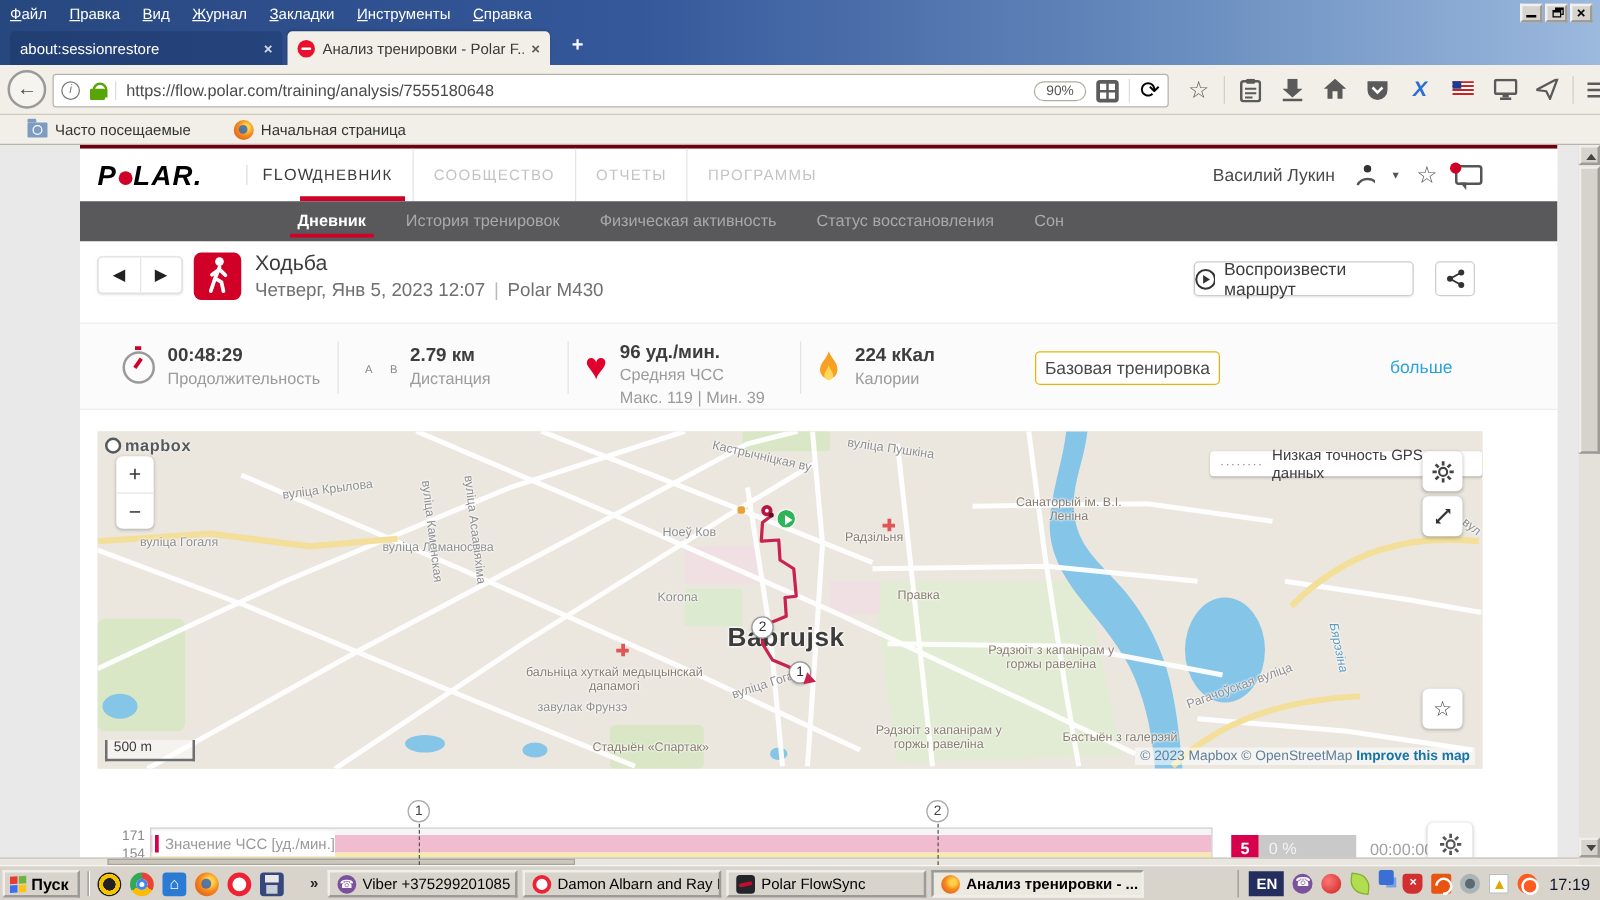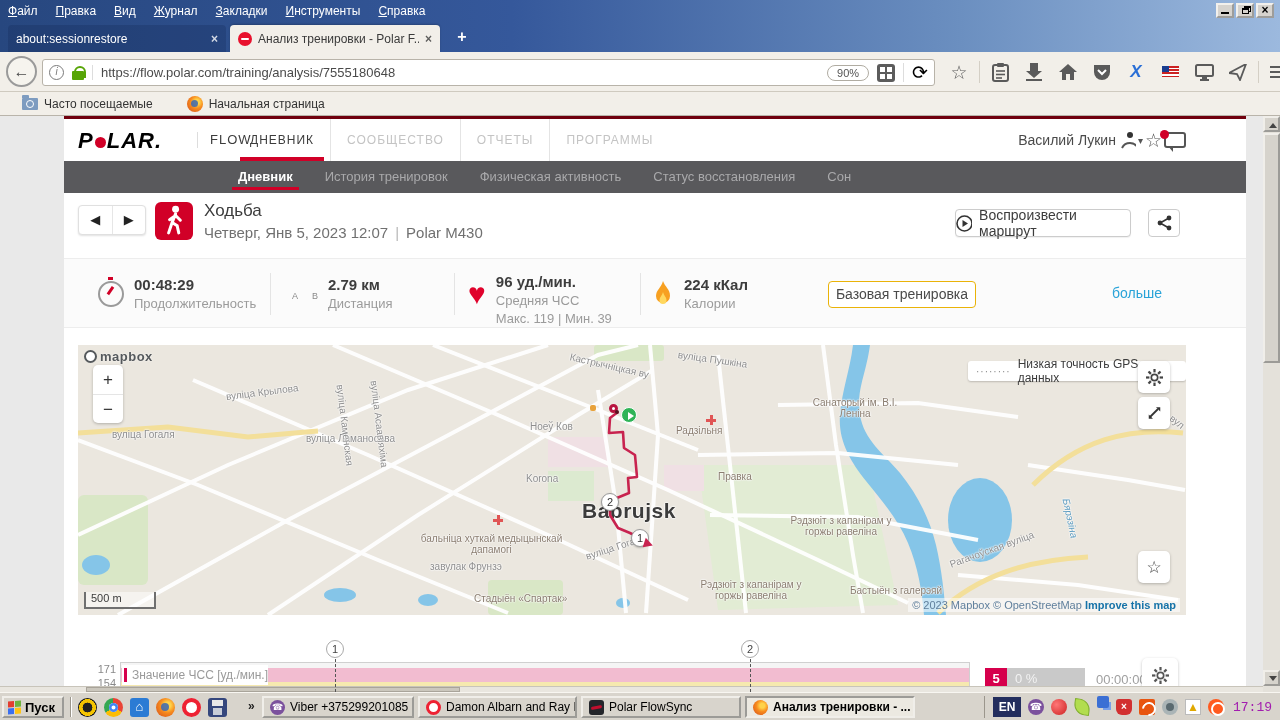--- a/index.html
+++ b/index.html
@@ -80,21 +80,21 @@
   #site-topline { position:absolute; left:0; top:0; width:100%; height:3px; background:#70000e; }
   #site-header { position:absolute; left:0; top:3px; width:100%; height:26px; background:#fff; }
   #polar-logo { position:absolute; left:14px; top:9px; font-size:22px; font-weight:900; font-style:italic; letter-spacing:1px; color:#000; }
   .logo-dot { display:inline-block; width:11px; height:11px; border-radius:50%; background:#d10027; margin:0 1px; }
   #flow-label { position:absolute; left:133px; top:13px; font-size:13px; color:#3c3c3c; letter-spacing:1px; border-left:1px solid #ddd; padding-left:12px; line-height:16px; }
   #polar-nav { position:absolute; left:170px; top:0; height:42px; display:flex; }
   .pnav { position:relative; padding:0 16px; line-height:42px; font-size:12px; letter-spacing:1px; color:#c4c4c4; }
   .pnav + .pnav { border-left:1px solid #e4e4e4; }
   .pnav.active { color:#3c3c3c; }
   .pnav.active::after { content:""; position:absolute; left:6px; right:6px; bottom:0; height:4px; background:#d10027; }
-  #user-block { position:absolute; right:60px; top:0; height:42px; display:flex; align-items:center; gap:2px; }
+  #user-block { position:absolute; right:60px; top:0; height:42px; display:flex; align-items:center; gap:14px; }
   #user-name { font-size:14px; color:#4a4a4a; }
   #caret-ico { font-size:10px; color:#555; }
   #star-hdr { font-size:19px; color:#555; }
   #chat-ico { position:relative; width:22px; height:16px; border:2px solid #555; border-radius:3px; }
   #chat-ico::after { content:""; position:absolute; left:2px; bottom:-6px; border-left:5px solid transparent; border-right:0 solid transparent; border-top:6px solid #555; }
   #chat-dot { position:absolute; left:-6px; top:-4px; width:9px; height:9px; border-radius:50%; background:#d10027; }
 
   #site-subnav { position:absolute; left:0; top:45px; width:100%; height:32px; background:#59595c; display:flex; padding-left:158px; }
   .snav { position:relative; padding:0 16px; line-height:32px; font-size:13px; color:#a9a9ab; }
   .snav.active { color:#fff; font-weight:bold; }
@@ -216,21 +216,21 @@
   .tray-leaf { background:#b2dd4e; border-radius:0 70% 0 70%; transform:rotate(8deg); border:1px solid #7fae2a; }
   .tray-network { background:#3b6fd4; border-radius:2px; box-shadow:4px 4px 0 -2px #7aa0e8; width:12px; height:12px; margin-top:-3px; }
   .tray-shield { background:#d23030; border-radius:3px 3px 6px 6px; color:#fff; font-size:10px; font-weight:bold; text-align:center; line-height:15px; }
   .tray-guard { background:#e85510; border-radius:2px; }
   .tray-guard::after { content:""; position:absolute; left:3px; top:3px; width:10px; height:10px; border-radius:50%; border:2px solid #fff; border-left-color:transparent; transform:rotate(-40deg); }
   .tray-camera { border-radius:50%; background:#aab4b6; }
   .tray-camera::after { content:""; position:absolute; left:4px; top:4px; width:8px; height:8px; border-radius:50%; background:#5a6a70; }
   .tray-warning { background:#fff; border:1px solid #bbb; color:#e0a800; font-size:12px; line-height:14px; text-align:center; }
   .tray-target { border-radius:50%; background:#ff5a1f; }
   .tray-target::after { content:""; position:absolute; left:3px; top:3px; width:10px; height:10px; border-radius:50%; border:2px solid #fff; }
-  #clock { font-size:13px; color:#a21caf; padding:0 6px 0 2px;font-family:Liberation Mono, monospace; }
+  #clock { font-size:13px; color:#0f172a; padding:0 6px 0 2px; }
 </style>
 </head>
 <body>
 
 <div id="screen">
 
   <div id="wintop">
     <div id="menubar">
         <span class="menu-item">Файл</span>
         <span class="menu-item">Правка</span>

